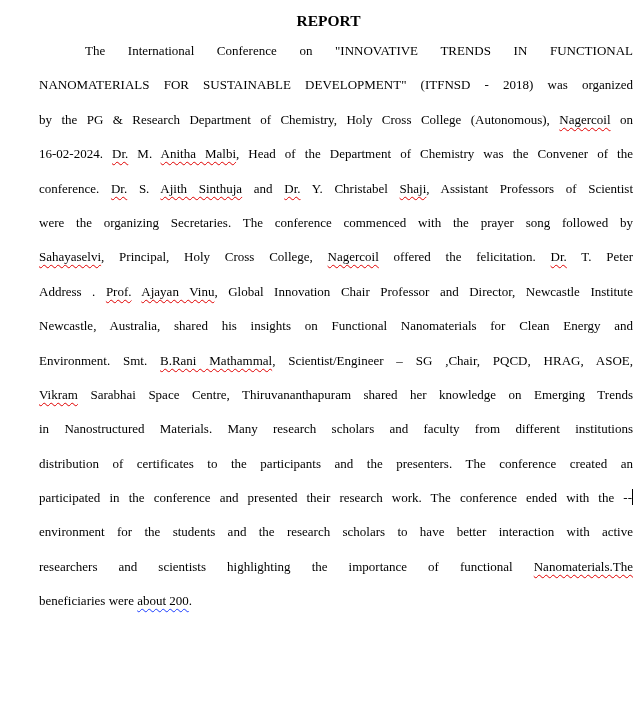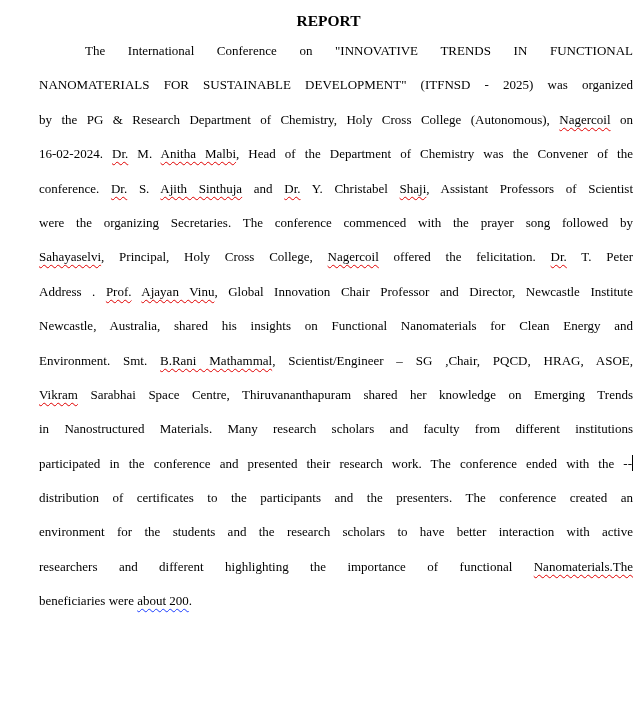--- a/index.html
+++ b/index.html
@@ -21,29 +21,29 @@
   .sp { text-decoration: underline wavy #e00000; text-decoration-thickness: 1px; text-underline-offset: 3px; }
   .gr { text-decoration: underline wavy #1a3cff; text-decoration-thickness: 1px; text-underline-offset: 3px; }
   .cursor { display: inline-block; width: 1px; height: 16px; background: #000; vertical-align: -3px; }
 </style>
 </head>
 <body>
 
 <div class="title">REPORT</div>
 <div class="doc" id="doc">
     <div class="line indent"><span>The International Conference on "INNOVATIVE TRENDS IN FUNCTIONAL</span></div>
-    <div class="line"><span>NANOMATERIALS FOR SUSTAINABLE DEVELOPMENT" (ITFNSD - 2025) was organized</span></div>
+    <div class="line"><span>NANOMATERIALS FOR SUSTAINABLE DEVELOPMENT" (ITFNSD - 2018) was organized</span></div>
     <div class="line"><span>by the PG &amp; Research Department of Chemistry, Holy Cross College (Autonomous), </span><span class="sp">Nagercoil</span><span> on</span></div>
     <div class="line"><span>16-02-2024. </span><span class="sp">Dr.</span><span> M. </span><span class="sp">Anitha Malbi</span><span>, Head of the Department of Chemistry was the Convener of the</span></div>
     <div class="line"><span>conference. </span><span class="sp">Dr.</span><span> S. </span><span class="sp">Ajith Sinthuja</span><span> and </span><span class="sp">Dr.</span><span> Y. Christabel </span><span class="sp">Shaji</span><span>, Assistant Professors of Scientist</span></div>
     <div class="line"><span>were the organizing Secretaries. The conference commenced with the prayer song followed by</span></div>
     <div class="line"><span class="sp">Sahayaselvi</span><span>, Principal, Holy Cross College, </span><span class="sp">Nagercoil</span><span> offered the felicitation.  </span><span class="sp">Dr.</span><span> T. Peter</span></div>
     <div class="line"><span>Address . </span><span class="sp">Prof.</span><span> </span><span class="sp">Ajayan Vinu</span><span>, Global Innovation Chair Professor and Director, Newcastle Institute</span></div>
     <div class="line"><span>Newcastle, Australia, shared his insights on  Functional Nanomaterials for Clean Energy and</span></div>
     <div class="line"><span>Environment. Smt. </span><span class="sp">B.Rani Mathammal</span><span>,  Scientist/Engineer – SG ,Chair, PQCD, HRAG, ASOE,</span></div>
     <div class="line"><span class="sp">Vikram</span><span> Sarabhai Space Centre, Thiruvananthapuram  shared her knowledge on Emerging Trends</span></div>
     <div class="line"><span>in Nanostructured Materials. Many research scholars and faculty from different institutions</span></div>
+    <div class="line"><span>distribution of certificates to the participants and the presenters. The conference created an</span></div>
     <div class="line"><span>participated in the conference and presented their research work. The conference ended with the --</span><span class="cursor"></span></div>
-    <div class="line"><span>distribution of certificates to the participants and the presenters. The conference created an</span></div>
     <div class="line"><span>environment for the students and the research scholars to have better interaction with active</span></div>
-    <div class="line"><span>researchers and different highlighting the importance of functional </span><span class="sp">Nanomaterials.The</span></div>
+    <div class="line"><span>researchers and scientists highlighting the importance of functional </span><span class="sp">Nanomaterials.The</span></div>
     <div class="line last"><span>beneficiaries were </span><span class="gr">about  200</span><span>.</span></div>
   </div>
 
 </body></html>

